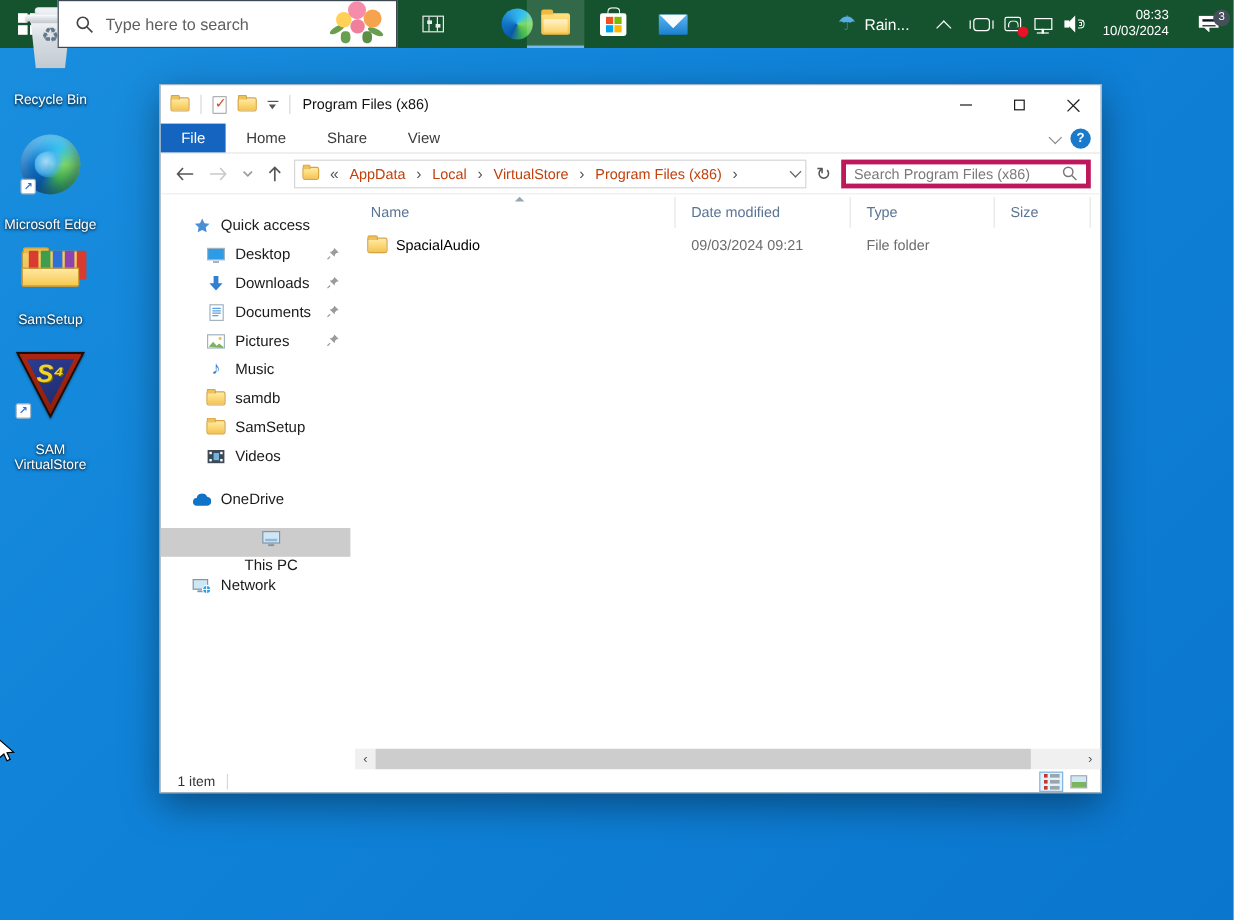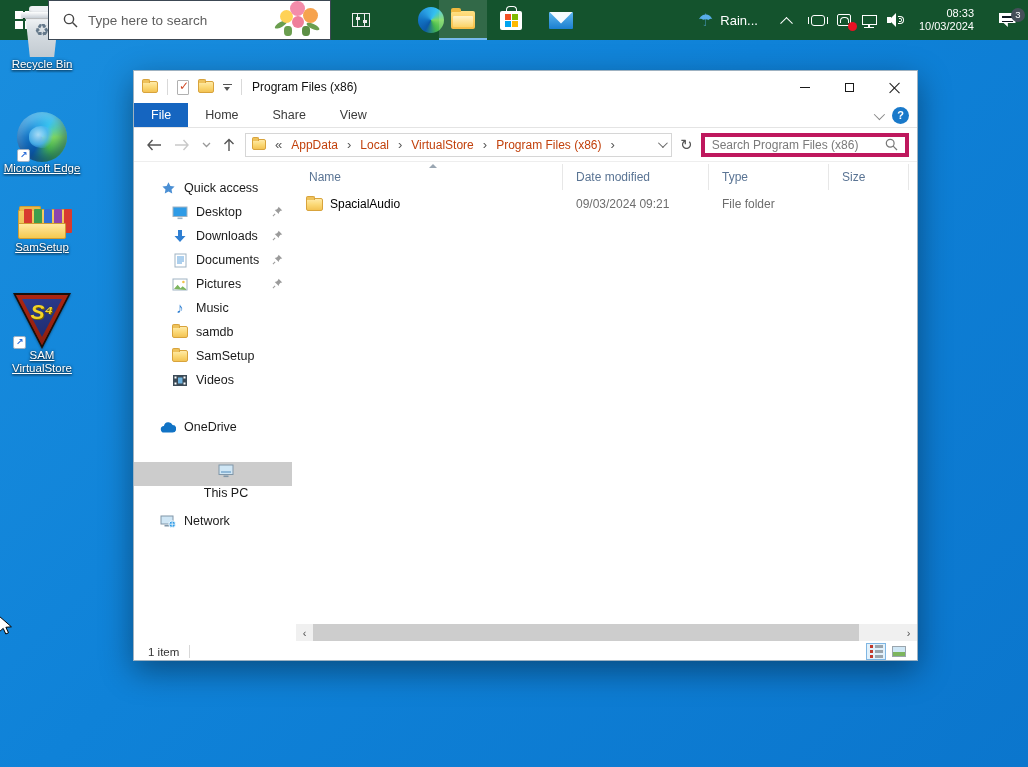--- a/index.html
+++ b/index.html
@@ -9,21 +9,21 @@
 
   
   .fold { position:relative; display:inline-block; background:linear-gradient(180deg,#ffeaa8 0%,#fbd977 50%,#f3c353 100%); border:1px solid #d8a33c; border-radius:2px; }
   .fold::before { content:""; position:absolute; top:-3px; left:-1px; width:45%; height:3px; background:#eec25b; border:1px solid #d8a33c; border-bottom:none; border-radius:2px 2px 0 0; }
   .f16 { width:16px; height:12px; }
   .f14 { width:14px; height:11px; }
   .f17 { width:17px; height:13px; }
 
   
   .desk-icon { position:absolute; left:0; width:84px; display:flex; flex-direction:column; align-items:center; }
-  .desk-label { margin-top:0; color:#fff; font-size:11.5px; line-height:13px; text-align:center; text-shadow:0 1px 2px rgba(0,0,0,.75), 0 0 3px rgba(0,0,0,.5);text-decoration:underline; }
+  .desk-label { margin-top:20px; color:#fff; font-size:11.5px; line-height:13px; text-align:center; text-shadow:0 1px 2px rgba(0,0,0,.75), 0 0 3px rgba(0,0,0,.5); }
   .shortcut-badge { position:absolute; left:0; bottom:0; width:13px; height:13px; background:#fff; border:1px solid #9fb2c6; border-radius:2px; font-size:9px; line-height:11px; text-align:center; color:#2f6fd8; font-weight:bold; }
 
   .bin-wrap { position:relative; width:46px; height:50px; }
   .bin-body { position:absolute; top:7px; left:4px; width:38px; height:42px; clip-path:polygon(6% 0,94% 0,82% 100%,18% 100%); background:linear-gradient(180deg,#f7f9fb 0%,#d7dde2 40%,#c2cad1 100%); }
   .bin-lid { position:absolute; top:4px; left:2px; width:42px; height:6px; background:linear-gradient(#fdfefe,#c8cfd6); border-radius:2px; box-shadow:0 1px 1px rgba(0,0,0,.25); }
   .bin-paper { position:absolute; top:-2px; left:10px; width:26px; height:8px; background:#eef1f4; border-radius:3px 6px 2px 4px; box-shadow:inset 0 -2px 2px rgba(0,0,0,.12); }
   .bin-sym { position:absolute; top:12px; left:0; width:46px; text-align:center; font-size:17px; color:#64788a; }
 
   .edge-ball { position:relative; width:50px; height:50px; border-radius:50%;
     background:conic-gradient(from 210deg at 50% 50%, #0b59a8, #1273c4, #2aa0e4, #35c1ef, #7fd963, #47b84e, #0b59a8);
@@ -79,21 +79,21 @@
   .refresh { margin:0 8px; font-size:15px; color:#555; }
   .search-box { display:flex; align-items:center; width:211px; height:24px; border:4px solid #be185d; padding:0 7px; margin-left:auto; }
   .search-box input { flex:1; border:none; outline:none; font-size:12px; color:#444; font-family:inherit; }
   .search-box input::placeholder { color:#7a7a7a; }
 
   .content { display:flex; height:479px; }
   .sidebar { width:158px; padding-top:14px; flex:none; }
   .side-item { position:relative; height:24px; display:flex; align-items:center; gap:8px; padding-left:26px; font-size:12.5px; color:#1a1a1a; }
   .side-item.lvl1 { padding-left:38px; }
   .side-item.sel { background:#cccccc;flex-direction:column; }
-  .side-item.gap { margin-top:23px; }
+  .side-item.gap { margin-top:12px; }
   .si-icon { width:16px; height:16px; flex:none; display:flex; align-items:center; justify-content:center; }
   .si-pin { position:absolute; right:9px; top:6px; }
   .note-glyph { font-size:15px; color:#2f7fd2; line-height:14px; }
 
   .filearea { position:relative; flex:1; padding-left:4px; display:flex; flex-direction:column; }
   .cols { display:grid; grid-template-columns:267px 146px 120px 80px; height:26px; margin-top:2px; }
   .col { position:relative; display:flex; align-items:center; padding-left:13px; font-size:12px; color:#5a7494; border-right:1px solid #e7e7e7; }
   .sortcaret { position:absolute; top:0; left:50%; width:0; height:0; border-left:4px solid transparent; border-right:4px solid transparent; border-bottom:4px solid #9aa6b2; }
   .frow { display:grid; grid-template-columns:267px 146px 120px 80px; height:22px; align-items:center; margin-top:3px; }
   .fcell { padding-left:13px; font-size:12px; color:#6d6d6d; }

